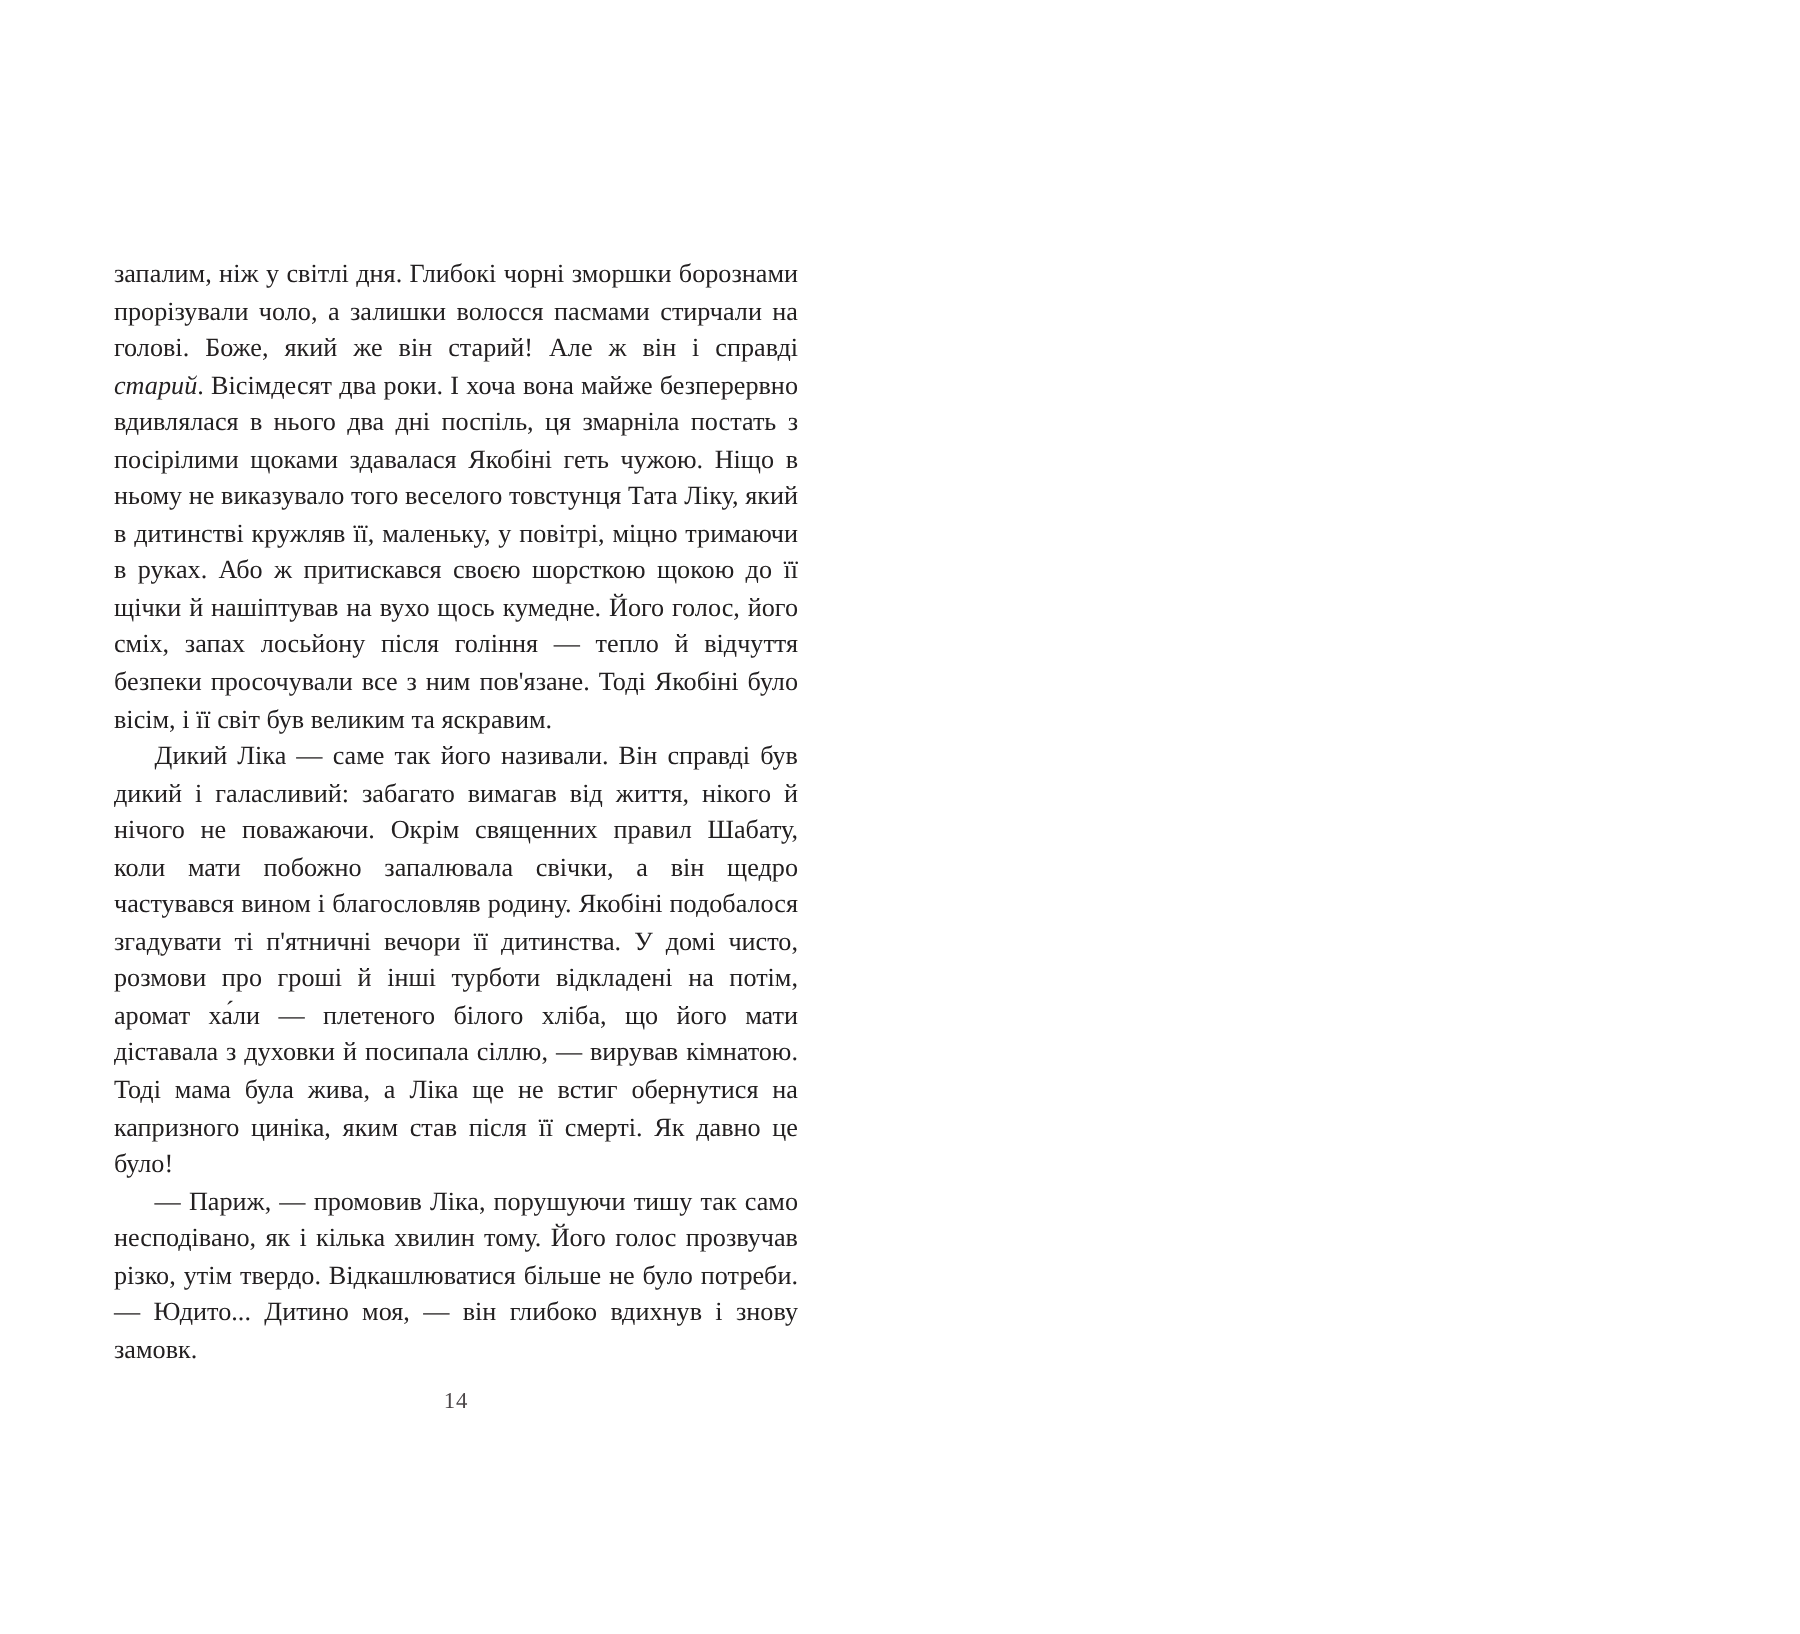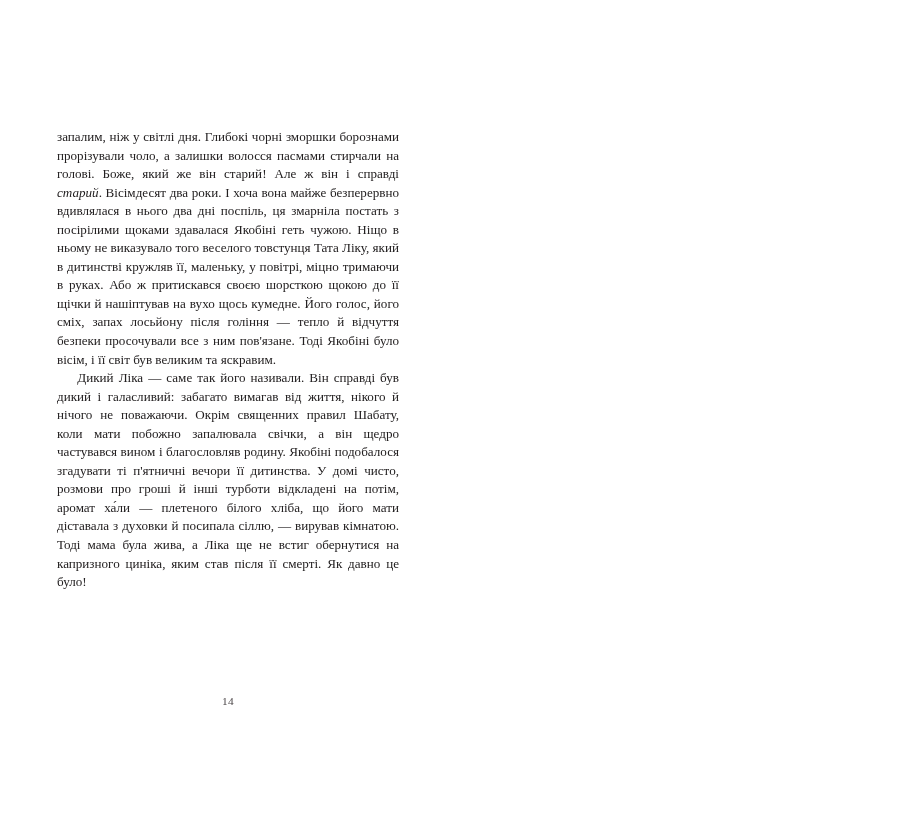--- a/index.html
+++ b/index.html
@@ -70,20 +70,21 @@
 </style>
 </head>
 <body>
 
 <div class="spread">
 
   <div class="page page-left">
     <div class="textblock">
         <p class="noindent">запалим, ніж у світлі дня. Глибокі чорні зморшки борознами прорізували чоло, а залишки волосся пасмами стирчали на голові. Боже, який же він старий! Але ж він і справді <em>старий</em>. Вісімдесят два роки. І хоча вона майже безперервно вдивлялася в нього два дні поспіль, ця змарніла постать з посірілими щоками здавалася Якобіні геть чужою. Ніщо в ньому не виказувало того веселого товстунця Тата Ліку, який в дитинстві кружляв її, маленьку, у повітрі, міцно тримаючи в руках. Або ж притискався своєю шорсткою щокою до її щічки й нашіптував на вухо щось кумедне. Його голос, його сміх, запах лосьйону після гоління — тепло й відчуття безпеки просочували все з ним пов'язане. Тоді Якобіні було вісім, і її світ був великим та яскравим.</p>
         <p>Дикий Ліка — саме так його називали. Він справді був дикий і галасливий: забагато вимагав від життя, нікого й нічого не поважаючи. Окрім священних правил Шабату, коли мати побожно запалювала свічки, а він щедро частувався вином і благословляв родину. Якобіні подобалося згадувати ті п'ятничні вечори її дитинства. У домі чисто, розмови про гроші й інші турботи відкладені на потім, аромат ха́ли — плетеного білого хліба, що його мати діставала з духовки й посипала сіллю, — вирував кімнатою. Тоді мама була жива, а Ліка ще не встиг обернутися на капризного циніка, яким став після її смерті. Як давно це було!</p>
+        <p>— Париж, — промовив Ліка, порушуючи тишу так само несподівано, як і кілька хвилин тому. Його голос прозвучав різко, утім твердо. Відкашлюватися більше не було потреби. — Юдито... Дитино моя, — він глибоко вдихнув і знову замовк.</p>
       </div>
     <div class="folio">14</div>
   </div>
 
   <div class="page page-right">
     
     
   </div>
 
 </div>

